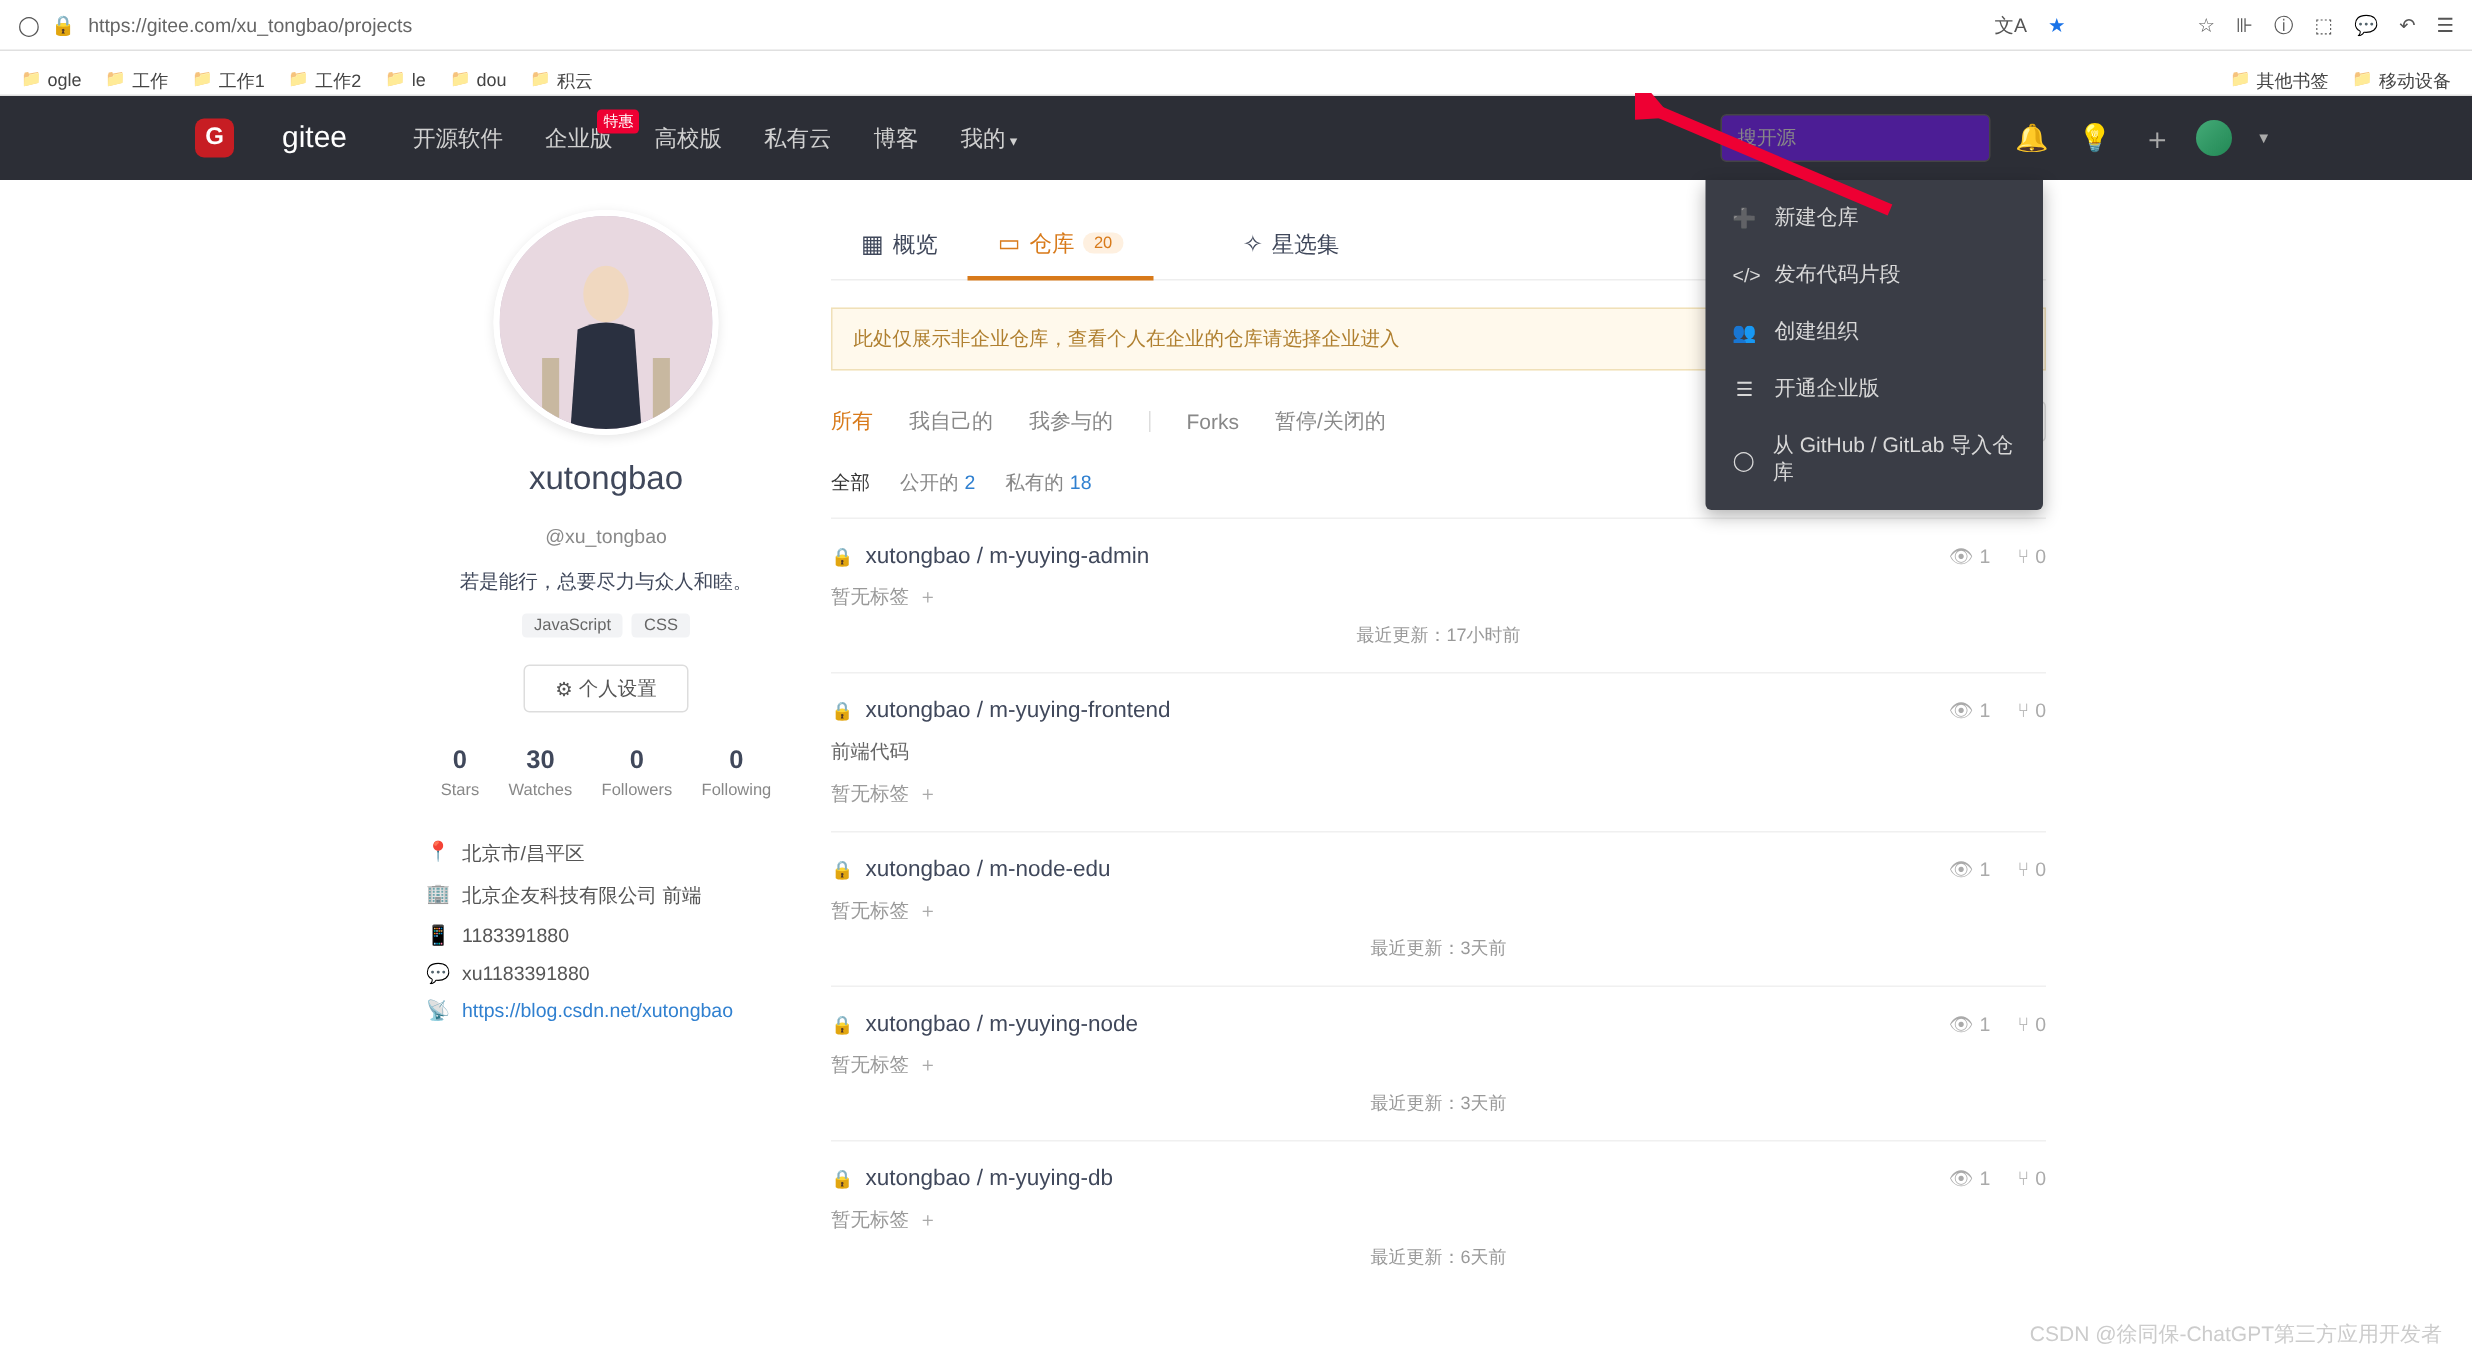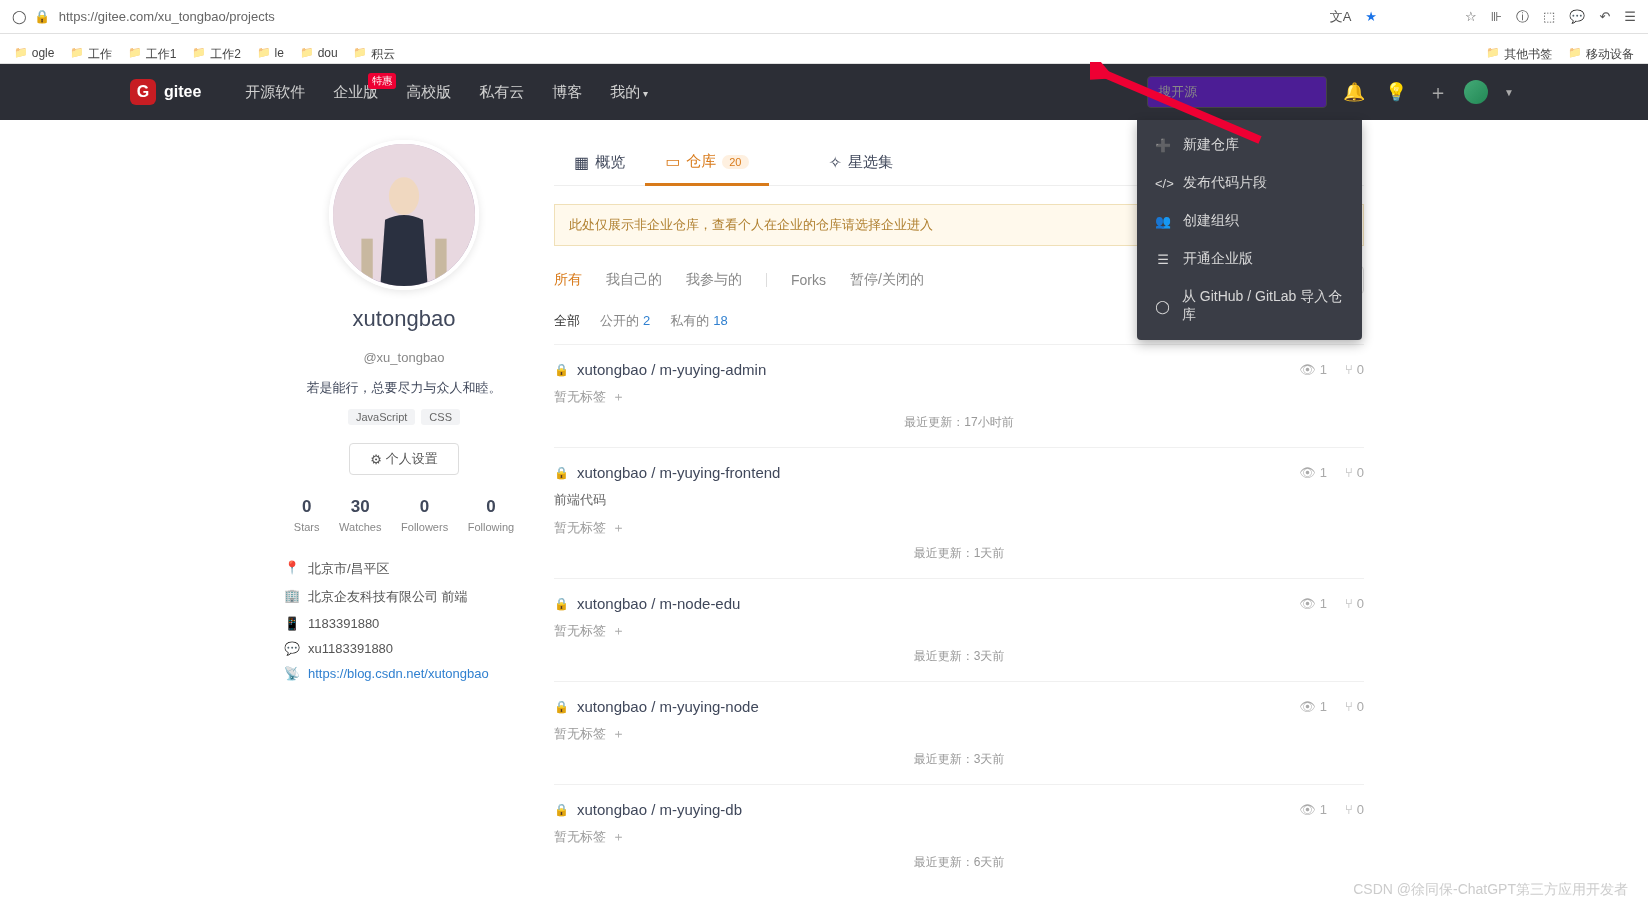--- a/index.html
+++ b/index.html
@@ -15,21 +15,21 @@
 
 .bookmarks-bar { height: 30px; display: flex; align-items: center; padding: 0 8px; gap: 4px; border-bottom: 1px solid #e0e0e0; font-size: 12px; color: #444; justify-content: space-between; }
 .bm-left, .bm-right { display: flex; gap: 4px; }
 .bm-item { display: flex; align-items: flex-start; gap: 4px; padding: 2px 6px; cursor: pointer; margin-top: 11px; }
 .bm-item::before { content: "📁"; font-size: 11px; opacity: 0.7; }
 
 
 .topnav { background: #2c2e36; height: 56px; display: flex; align-items: center; padding: 0 0 0 130px; color: #d0d0d0; position: relative; }
 .logo { display: flex; align-items: center; gap: 8px; margin-right: 30px; }
 .logo-box { width: 26px; height: 26px; background: #c71d23; border-radius: 6px; display: flex; align-items: center; justify-content: center; color: #fff; font-weight: bold; font-size: 16px; }
-.logo-text { color: #fff; font-size: 16px; font-weight: 700; }
+.logo-text { color: #fff; font-size: 20px; font-weight: 400; margin-left: 24px; }
 .nav-items { display: flex; gap: 0; align-items: center; }
 .nav-item { padding: 0 14px; font-size: 15px; cursor: pointer; position: relative; }
 .badge-promo { position: absolute; top: -10px; right: -4px; background: #e03; color: #fff; font-size: 10px; padding: 1px 4px; border-radius: 3px; }
 .nav-right { margin-left: auto; display: flex; align-items: center; gap: 12px; padding-right: 130px; }
 .search-box { width: 180px; height: 32px; background: #4c1d95; border: 1px solid #444; border-radius: 4px; padding: 0 10px; color: #888; font-size: 13px; display: flex; align-items: center; }
 .nav-icon { color: #aaa; font-size: 18px; cursor: pointer; padding: 4px; }
 .avatar-nav { width: 24px; height: 24px; border-radius: 50%; background: linear-gradient(135deg, #4a7, #285); }
 .plus-icon { font-size: 20px; font-weight: 200; }
 
 
@@ -331,21 +331,20 @@
             <div class="repo-stats">
               <span class="repo-stat"><span>👁</span> 1</span>
               <span class="repo-stat"><span>⑂</span> 0</span>
             </div>
           </div>
           <div class="repo-desc">前端代码</div>
           <div class="repo-tags">
             <span>暂无标签</span>
             <span class="add-tag">＋</span>
           </div>
-          <div class="repo-updated">最近更新：1天前</div>
         </div>
         <div class="repo-item">
           <div class="repo-head">
             <span class="lock-icon">🔒</span>
             <a class="repo-name">xutongbao / m-node-edu</a>
             <div class="repo-stats">
               <span class="repo-stat"><span>👁</span> 1</span>
               <span class="repo-stat"><span>⑂</span> 0</span>
             </div>
           </div>

